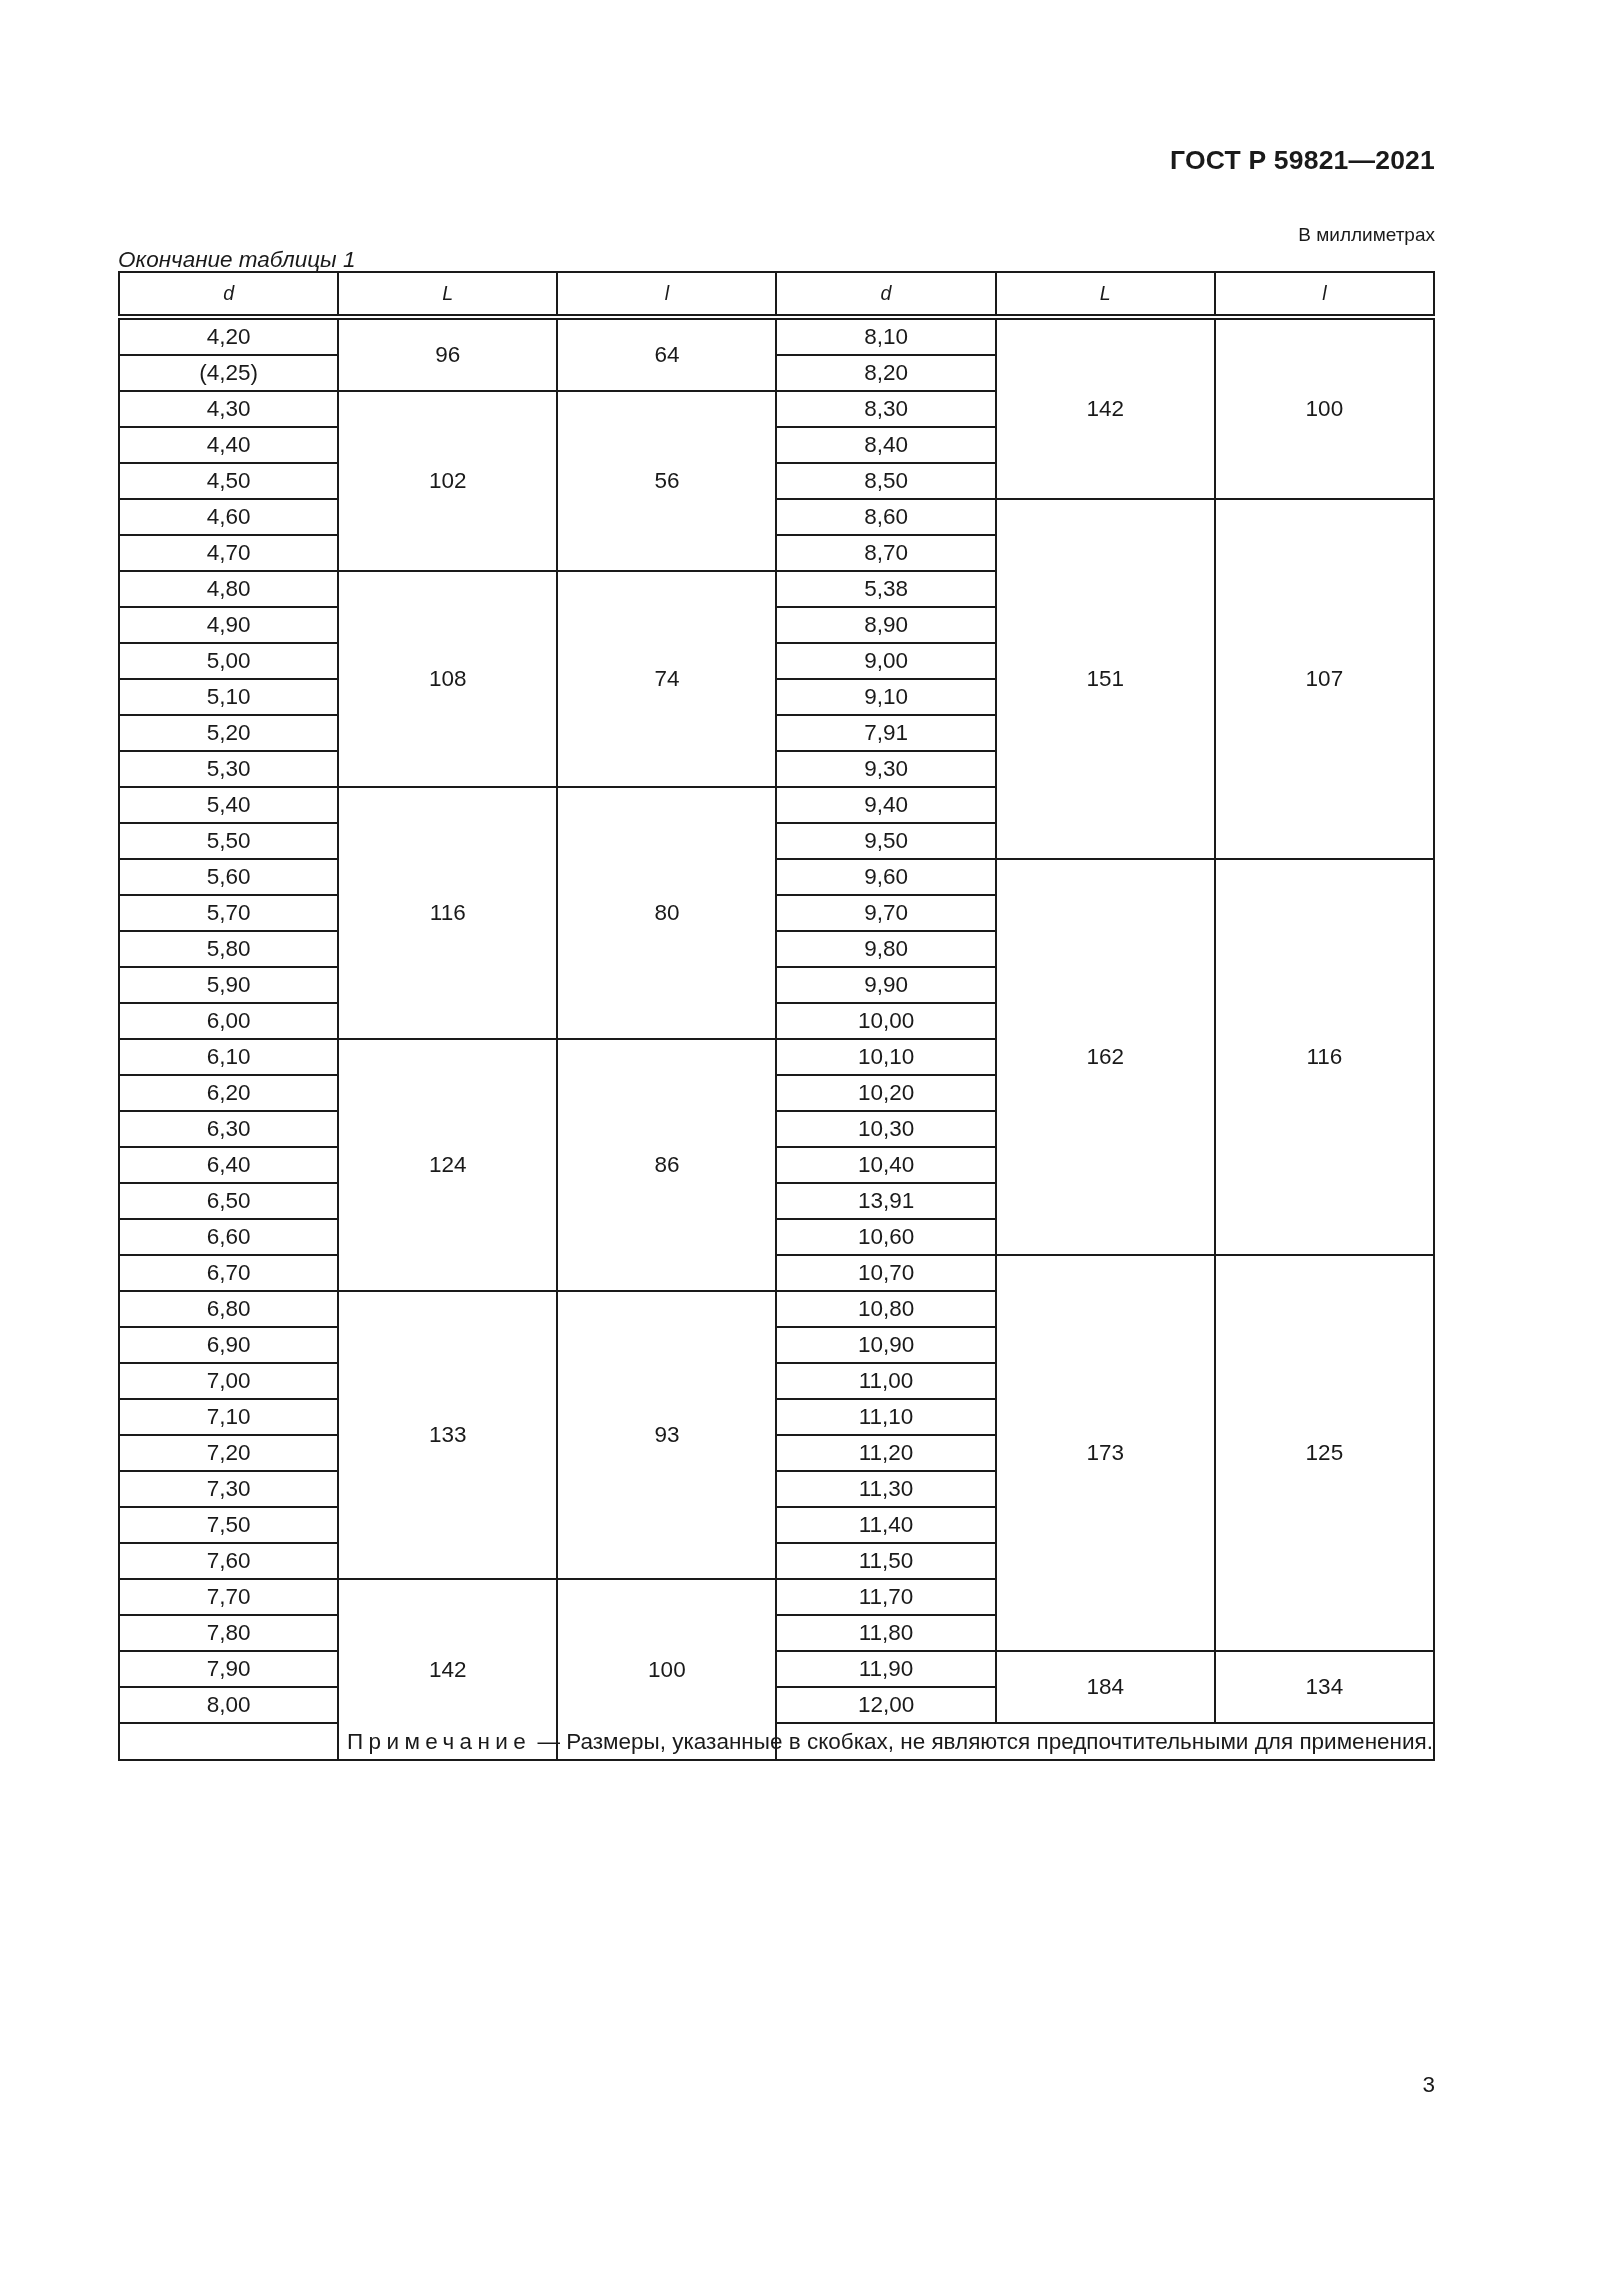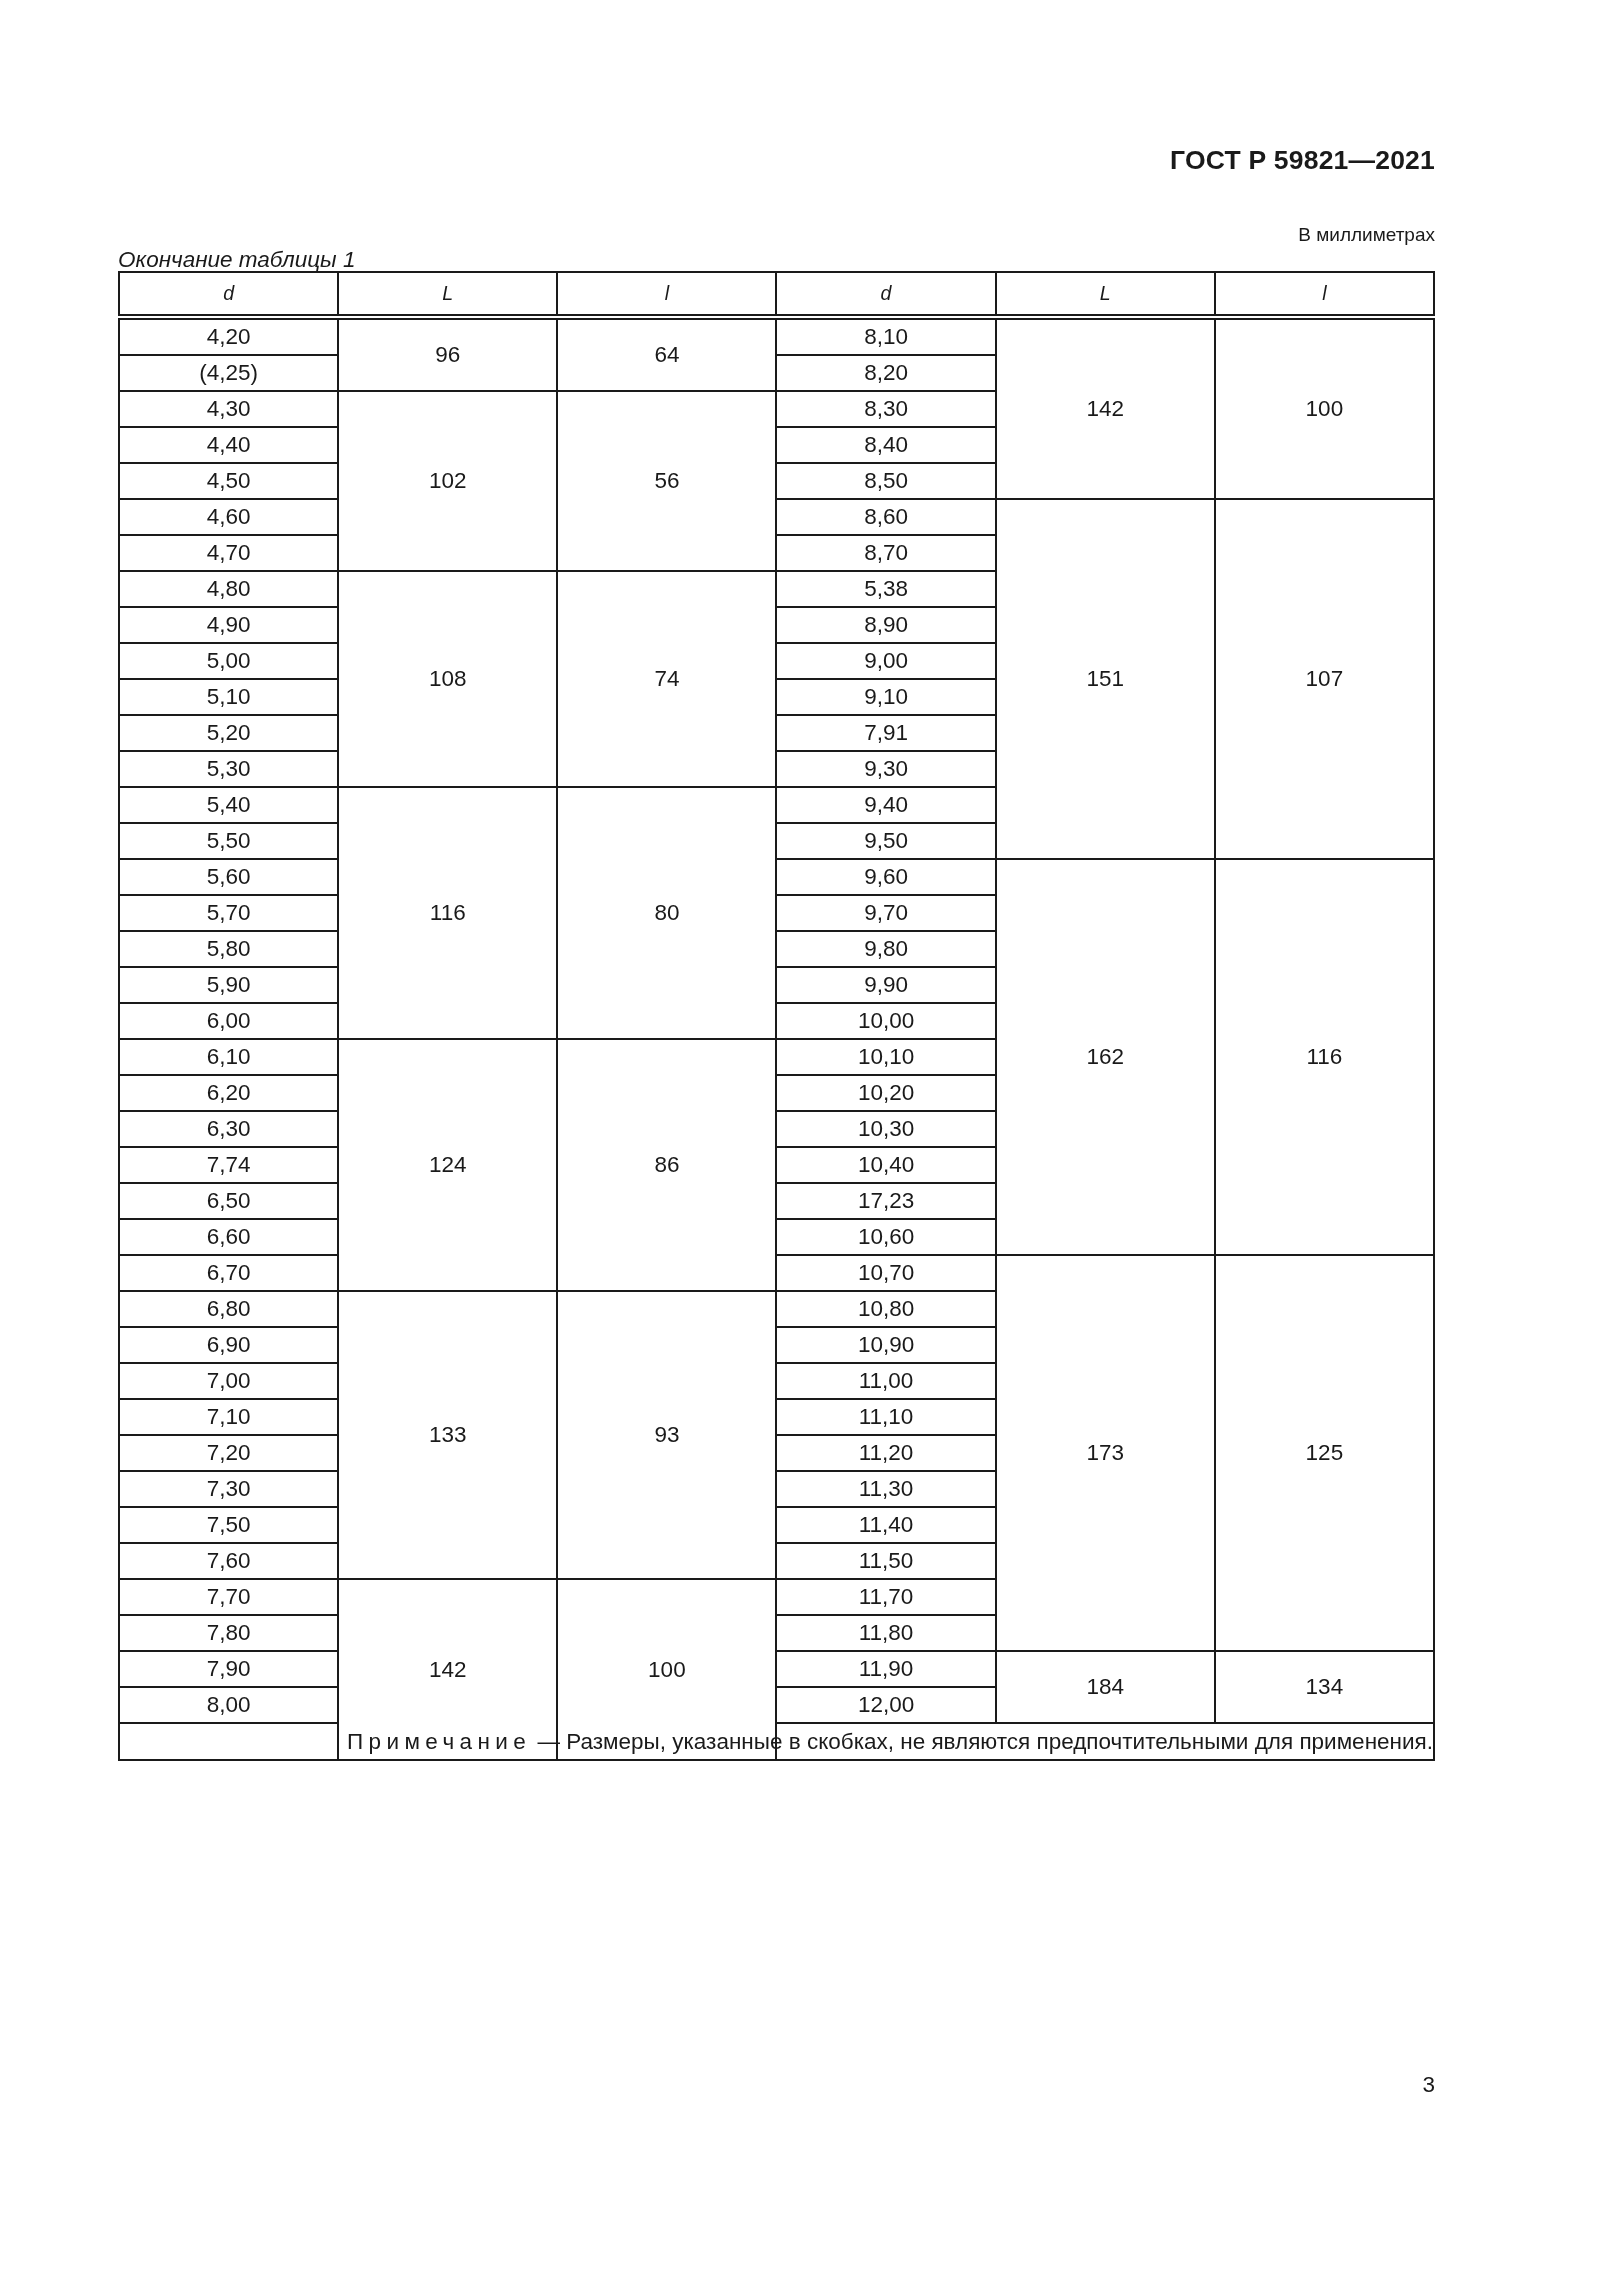--- a/index.html
+++ b/index.html
@@ -170,26 +170,26 @@
       </tr>
       <tr>
         <td>6,20</td>
         <td>10,20</td>
       </tr>
       <tr>
         <td>6,30</td>
         <td>10,30</td>
       </tr>
       <tr>
-        <td>7,74</td>
+        <td>6,40</td>
         <td>10,40</td>
       </tr>
       <tr>
         <td>6,50</td>
-        <td>17,23</td>
+        <td>13,91</td>
       </tr>
       <tr>
         <td>6,60</td>
         <td>10,60</td>
       </tr>
       <tr>
         <td>6,70</td>
         <td>10,70</td>
         <td rowspan="11">173</td>
         <td rowspan="11">125</td>

